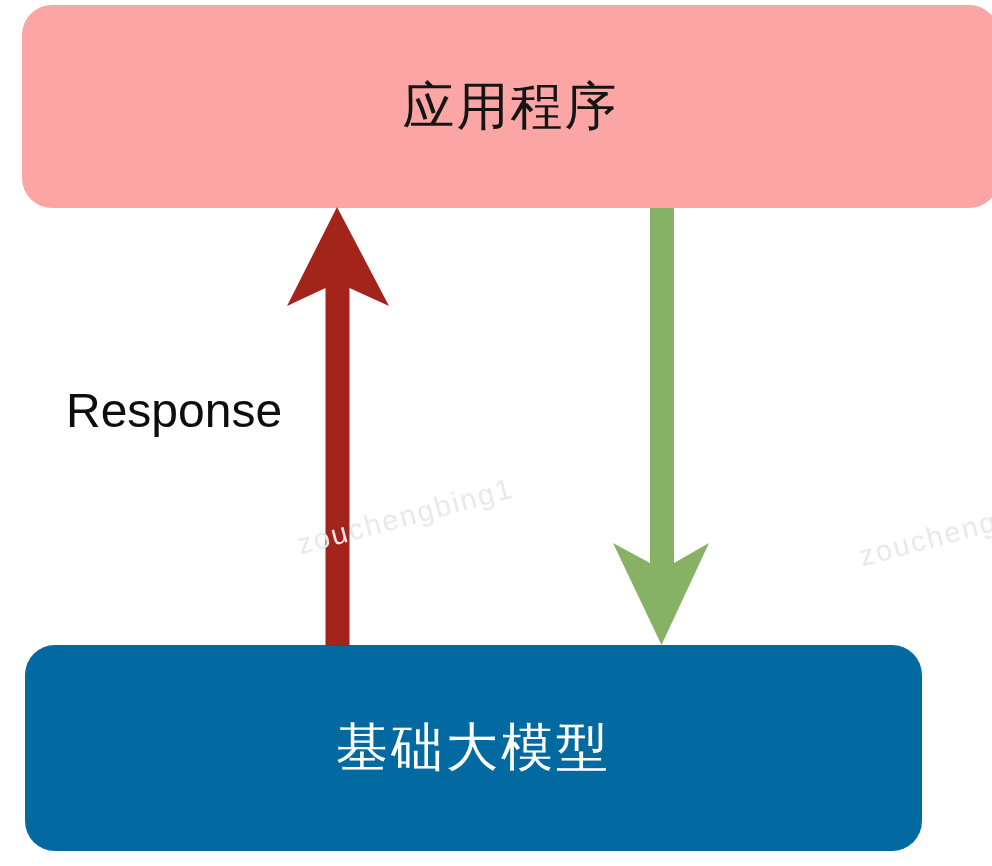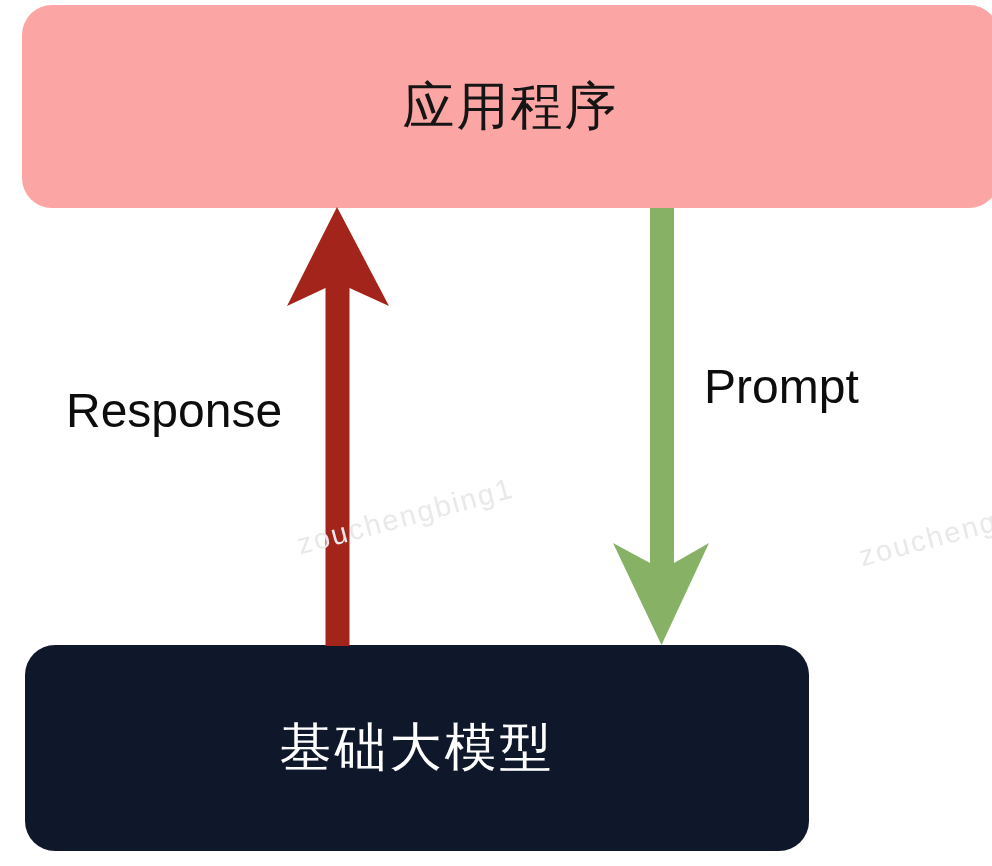--- a/index.html
+++ b/index.html
@@ -31,23 +31,23 @@
   }
   .node-top .node-label {
     color: #151515;
     font-size: 52px;
     letter-spacing: 2px;
   }
 
   .node-bottom {
     left: 25px;
     top: 645px;
-    width: 784px;
+    width: 897px;
     height: 206px;
-    background: #0f172a;
+    background: #0369a1;
   }
   .node-bottom .node-label {
     color: #ffffff;
     font-size: 52px;
     letter-spacing: 3px;
   }
 
   .arrow-layer {
     position: absolute;
     left: 0;
@@ -94,19 +94,18 @@
 
   <svg class="arrow-layer" viewBox="0 0 992 866" aria-hidden="true">
 
     <polygon points="337,207 389,306 349.5,288 349.5,646 325.5,646 325.5,288 287,306" fill="#a3241a"></polygon>
 
     <polygon points="650,208 674,208 674,563 709,543 661.5,645 613,543 650,563" fill="#87b266"></polygon>
   </svg>
 
   <div class="edge-label label-response">Response</div>
 
-  <div class="edge-label label-prompt">Prompt</div>
 
   <div class="watermark wm-center">zouchengbing1</div>
 
   <div class="watermark wm-right">zouchengbing1</div>
 
 </div>
 
 </body></html>

